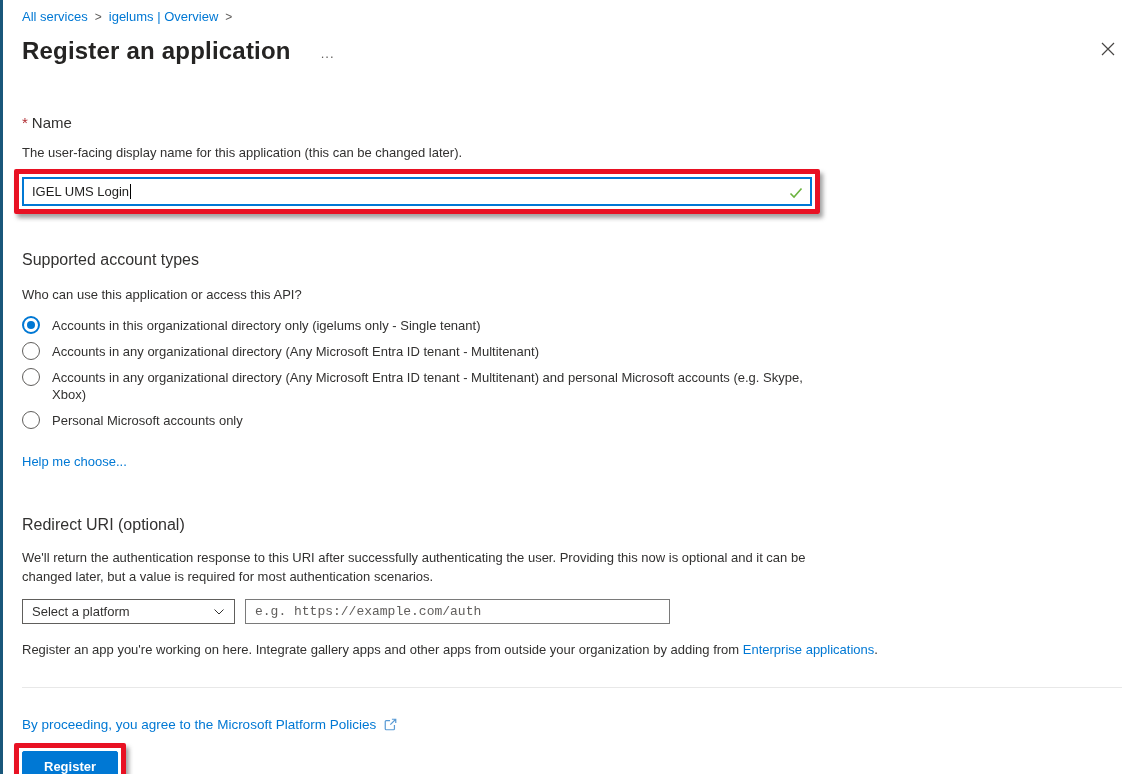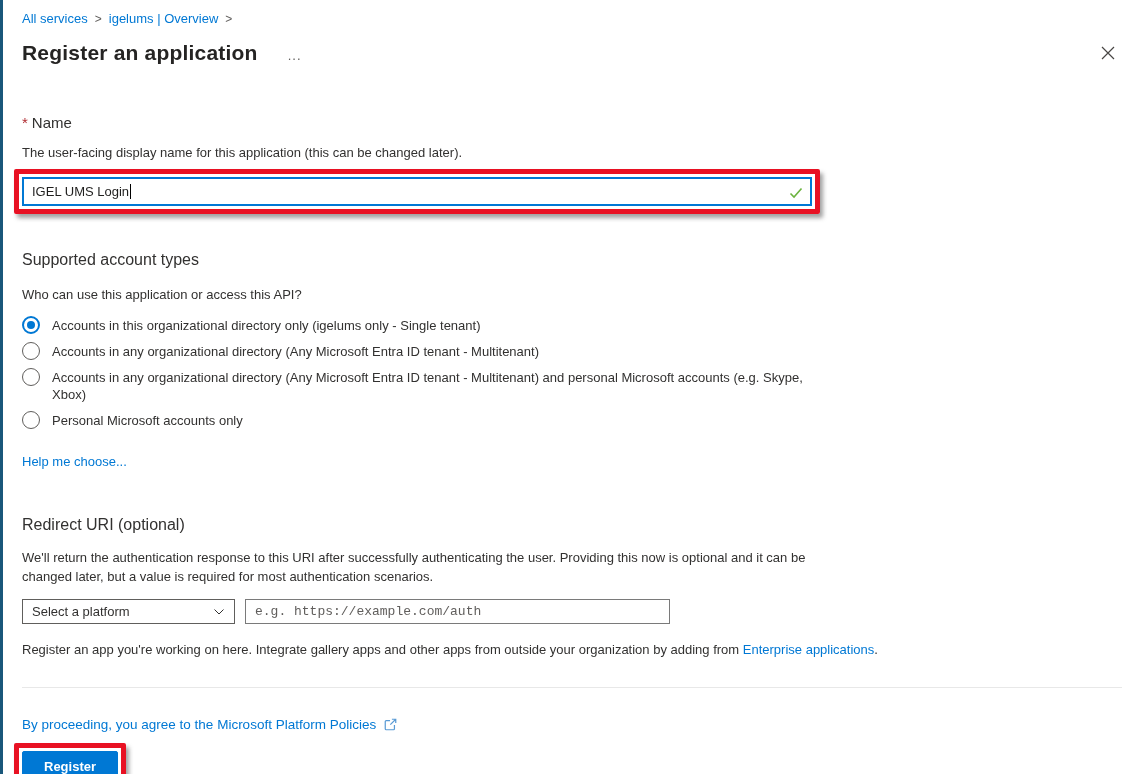--- a/index.html
+++ b/index.html
@@ -13,27 +13,27 @@
     overflow: hidden;
   }
   .left-edge {
     position: absolute; left: 0; top: 0;
     width: 3px; height: 774px;
     background: #19577a;
   }
   .page { padding: 8px 26px 0 22px; }
 
   
-  .breadcrumb { font-size: 13px; line-height: 22px; }
+  .breadcrumb { font-size: 13px; line-height: 17px; }
   .breadcrumb a { color: #0078d4; text-decoration: none; cursor: pointer; }
   .crumb-sep { color: #605e5c; margin: 0 7px; font-size: 12px; }
 
   
   .title-row { display: flex; align-items: center; margin-top: 11px; position: relative; }
-  h1.page-title { margin: 0; font-size: 21px; font-weight: 700; color: #252423; letter-spacing: 0.2px; }
+  h1.page-title { margin: 0; font-size: 24px; font-weight: 700; color: #252423; letter-spacing: 0.2px; }
   .title-ellipsis { margin-left: 30px; color: #605e5c; font-size: 13px; letter-spacing: 1px; cursor: pointer; padding-top: 4px; }
   .close-btn { position: absolute; right: 4px; top: 2px; width: 20px; height: 20px; cursor: pointer; display:flex; align-items:center; justify-content:center; }
 
   
   .req-label { margin-top: 49px; font-size: 15px; }
   .req-star { color: #b02a30; margin-right: 4px; }
   .field-desc { margin-top: 14px; font-size: 13px; color: #323130; }
 
   .annotation {
     display: inline-block;

